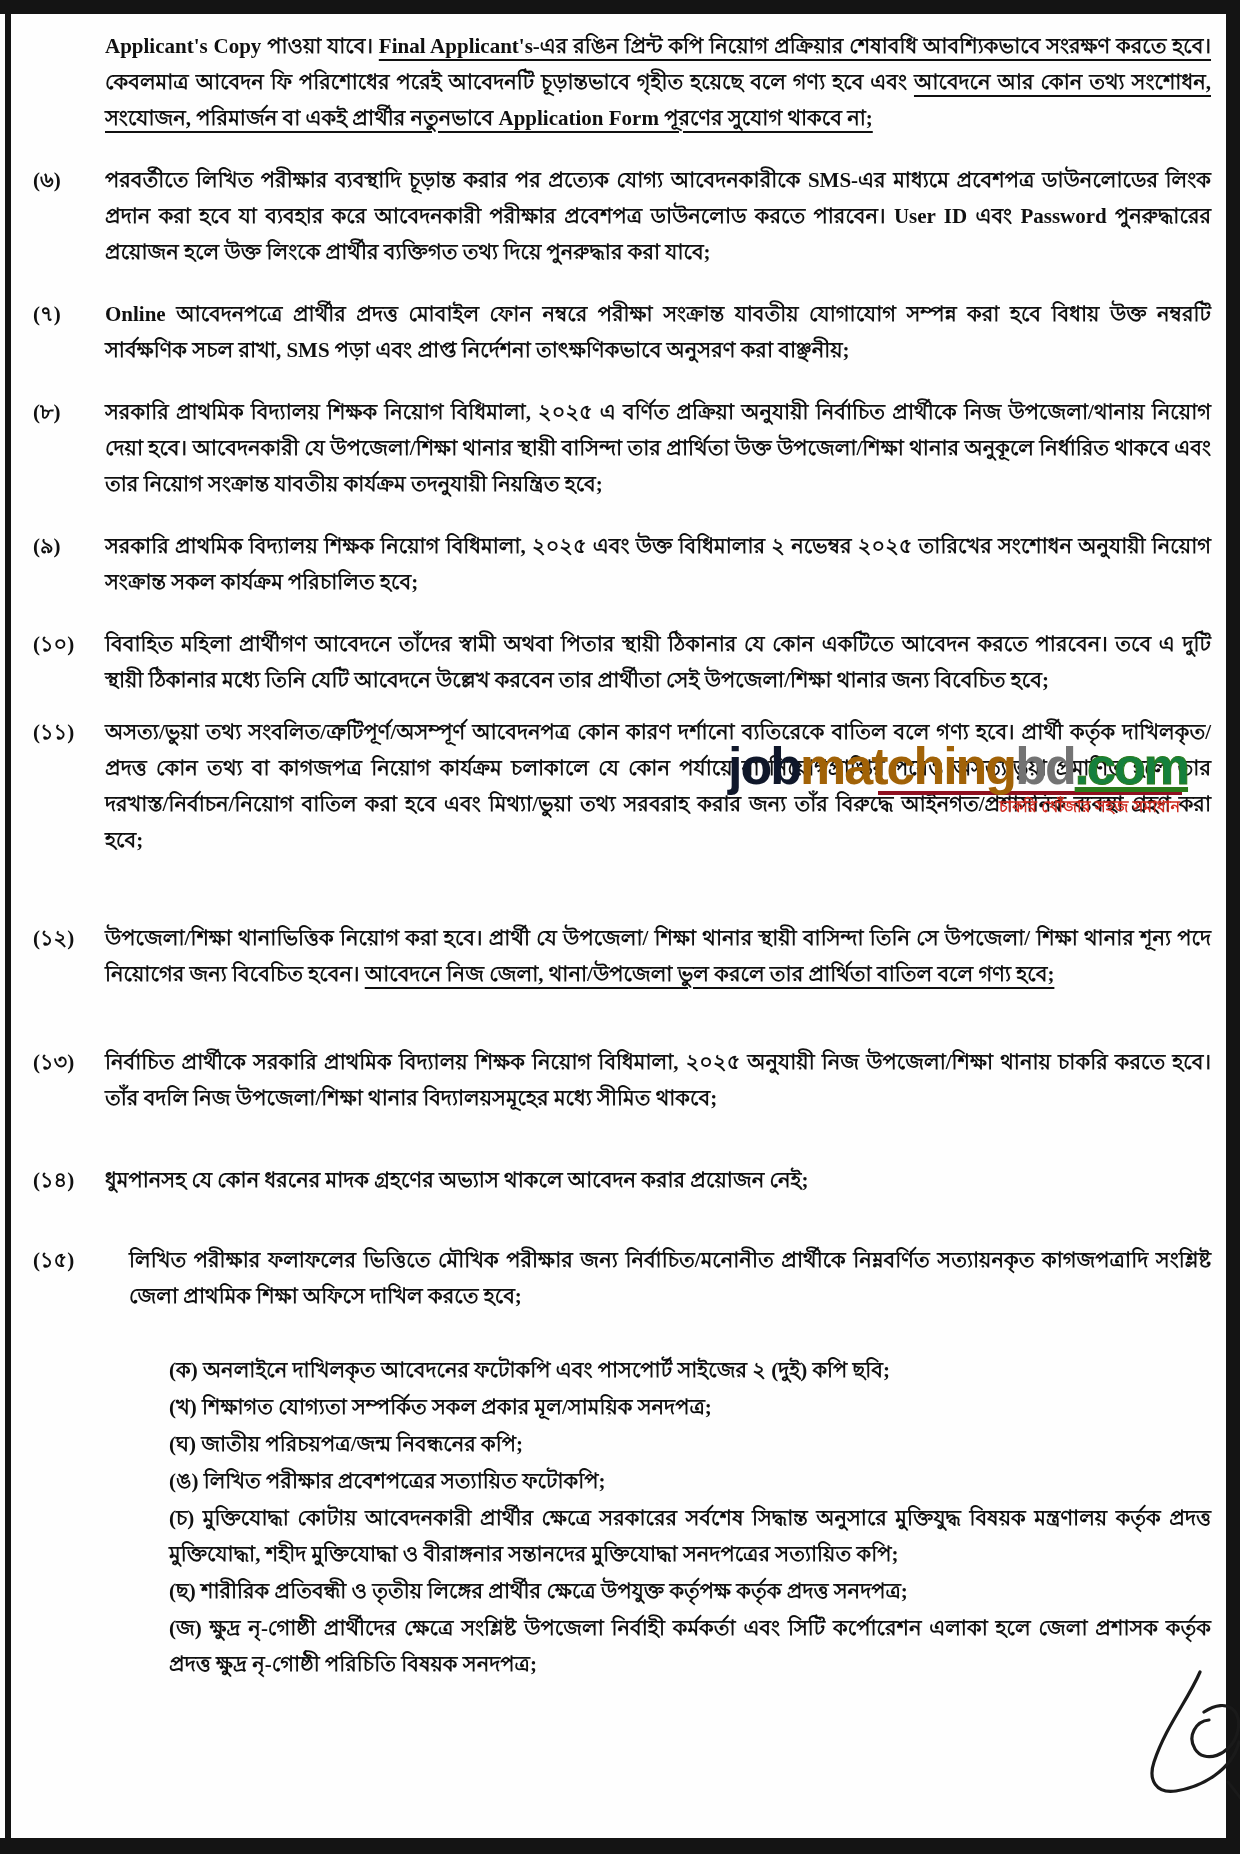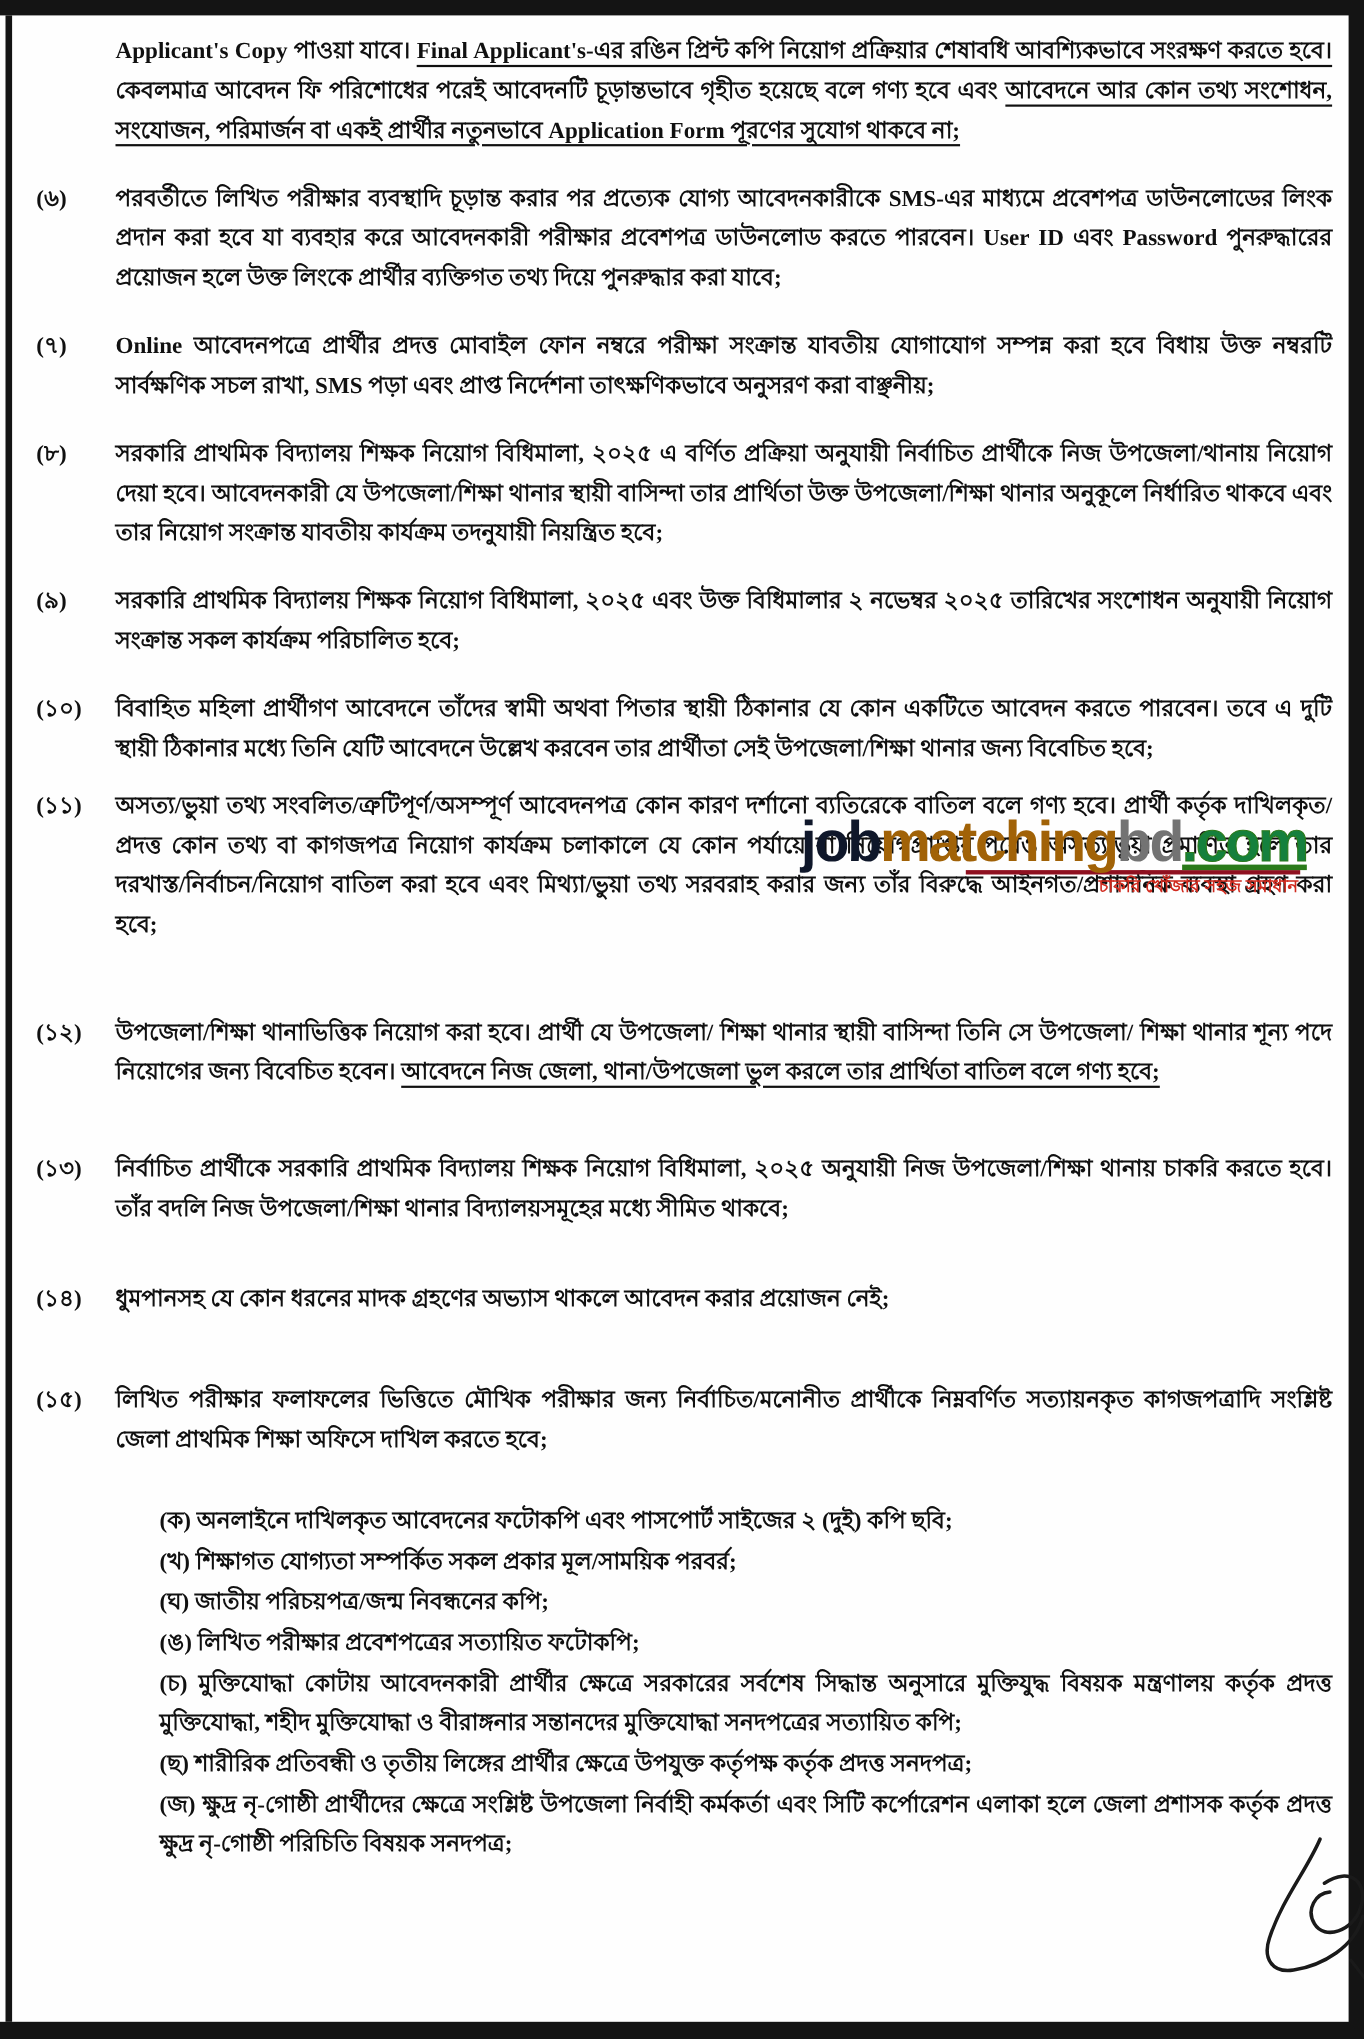--- a/index.html
+++ b/index.html
@@ -23,21 +23,21 @@
   }
   .para{margin:0;font-family:Liberation Serif, serif;}
   .intro{margin-left:72px;}
   .u{text-decoration:underline;text-underline-offset:6px;text-decoration-thickness:1.5px;}
 
   #items .item{display:flex;margin-top:26px;}
   #items .item:nth-child(6){margin-top:16px;}  
   #items .item:nth-child(7){margin-top:62px;}  
   #items .item:nth-child(8){margin-top:52px;}  
   #items .item:nth-child(9){margin-top:46px;}  
-  #items .item:nth-child(10){margin-top:56px;} 
+  #items .item:nth-child(10){margin-top:44px;gap:24px;} 
   .num{flex:none;width:72px;text-align:left;}
   .body{flex:1;min-width:0;}
   .subs{margin-top:38px;padding-left:40px;}
   .sub{line-height:36px;margin:0 0 1px 0;}
 
   
   .watermark{position:absolute;top:742px;right:52px;width:460px;text-align:right;z-index:3;}
   .wm-word{
     font-family:"Liberation Sans","DejaVu Sans",sans-serif;
     font-weight:bold;font-size:52px;line-height:48px;letter-spacing:-2px;
@@ -115,21 +115,21 @@
           <div class="body">
             <p class="para"><span>ধুমপানসহ যে কোন ধরনের মাদক গ্রহণের অভ্যাস থাকলে আবেদন করার প্রয়োজন নেই;</span></p>
           </div>
         </div>
         <div class="item">
           <span class="num">(১৫)</span>
           <div class="body">
             <p class="para"><span>লিখিত পরীক্ষার ফলাফলের ভিত্তিতে মৌখিক পরীক্ষার জন্য নির্বাচিত/মনোনীত প্রার্থীকে নিম্নবর্ণিত সত্যায়নকৃত কাগজপত্রাদি সংশ্লিষ্ট জেলা প্রাথমিক শিক্ষা অফিসে দাখিল করতে হবে;</span></p>
             <div class="subs">
               <p class="sub para">(ক) অনলাইনে দাখিলকৃত আবেদনের ফটোকপি এবং পাসপোর্ট সাইজের ২ (দুই) কপি ছবি;</p>
-              <p class="sub para">(খ) শিক্ষাগত যোগ্যতা সম্পর্কিত সকল প্রকার মূল/সাময়িক পরবর্র;</p>
+              <p class="sub para">(খ) শিক্ষাগত যোগ্যতা সম্পর্কিত সকল প্রকার মূল/সাময়িক সনদপত্র;</p>
               <p class="sub para">(ঘ) জাতীয় পরিচয়পত্র/জন্ম নিবন্ধনের কপি;</p>
               <p class="sub para">(ঙ) লিখিত পরীক্ষার প্রবেশপত্রের সত্যায়িত ফটোকপি;</p>
               <p class="sub para">(চ) মুক্তিযোদ্ধা কোটায় আবেদনকারী প্রার্থীর ক্ষেত্রে সরকারের সর্বশেষ সিদ্ধান্ত অনুসারে মুক্তিযুদ্ধ বিষয়ক মন্ত্রণালয় কর্তৃক প্রদত্ত মুক্তিযোদ্ধা, শহীদ মুক্তিযোদ্ধা ও বীরাঙ্গনার সন্তানদের মুক্তিযোদ্ধা সনদপত্রের সত্যায়িত কপি;</p>
               <p class="sub para">(ছ) শারীরিক প্রতিবন্ধী ও তৃতীয় লিঙ্গের প্রার্থীর ক্ষেত্রে উপযুক্ত কর্তৃপক্ষ কর্তৃক প্রদত্ত সনদপত্র;</p>
               <p class="sub para">(জ) ক্ষুদ্র নৃ-গোষ্ঠী প্রার্থীদের ক্ষেত্রে সংশ্লিষ্ট উপজেলা নির্বাহী কর্মকর্তা এবং সিটি কর্পোরেশন এলাকা হলে জেলা প্রশাসক কর্তৃক প্রদত্ত ক্ষুদ্র নৃ-গোষ্ঠী পরিচিতি বিষয়ক সনদপত্র;</p>
             </div>
           </div>
         </div>
       </div>
   </div>

